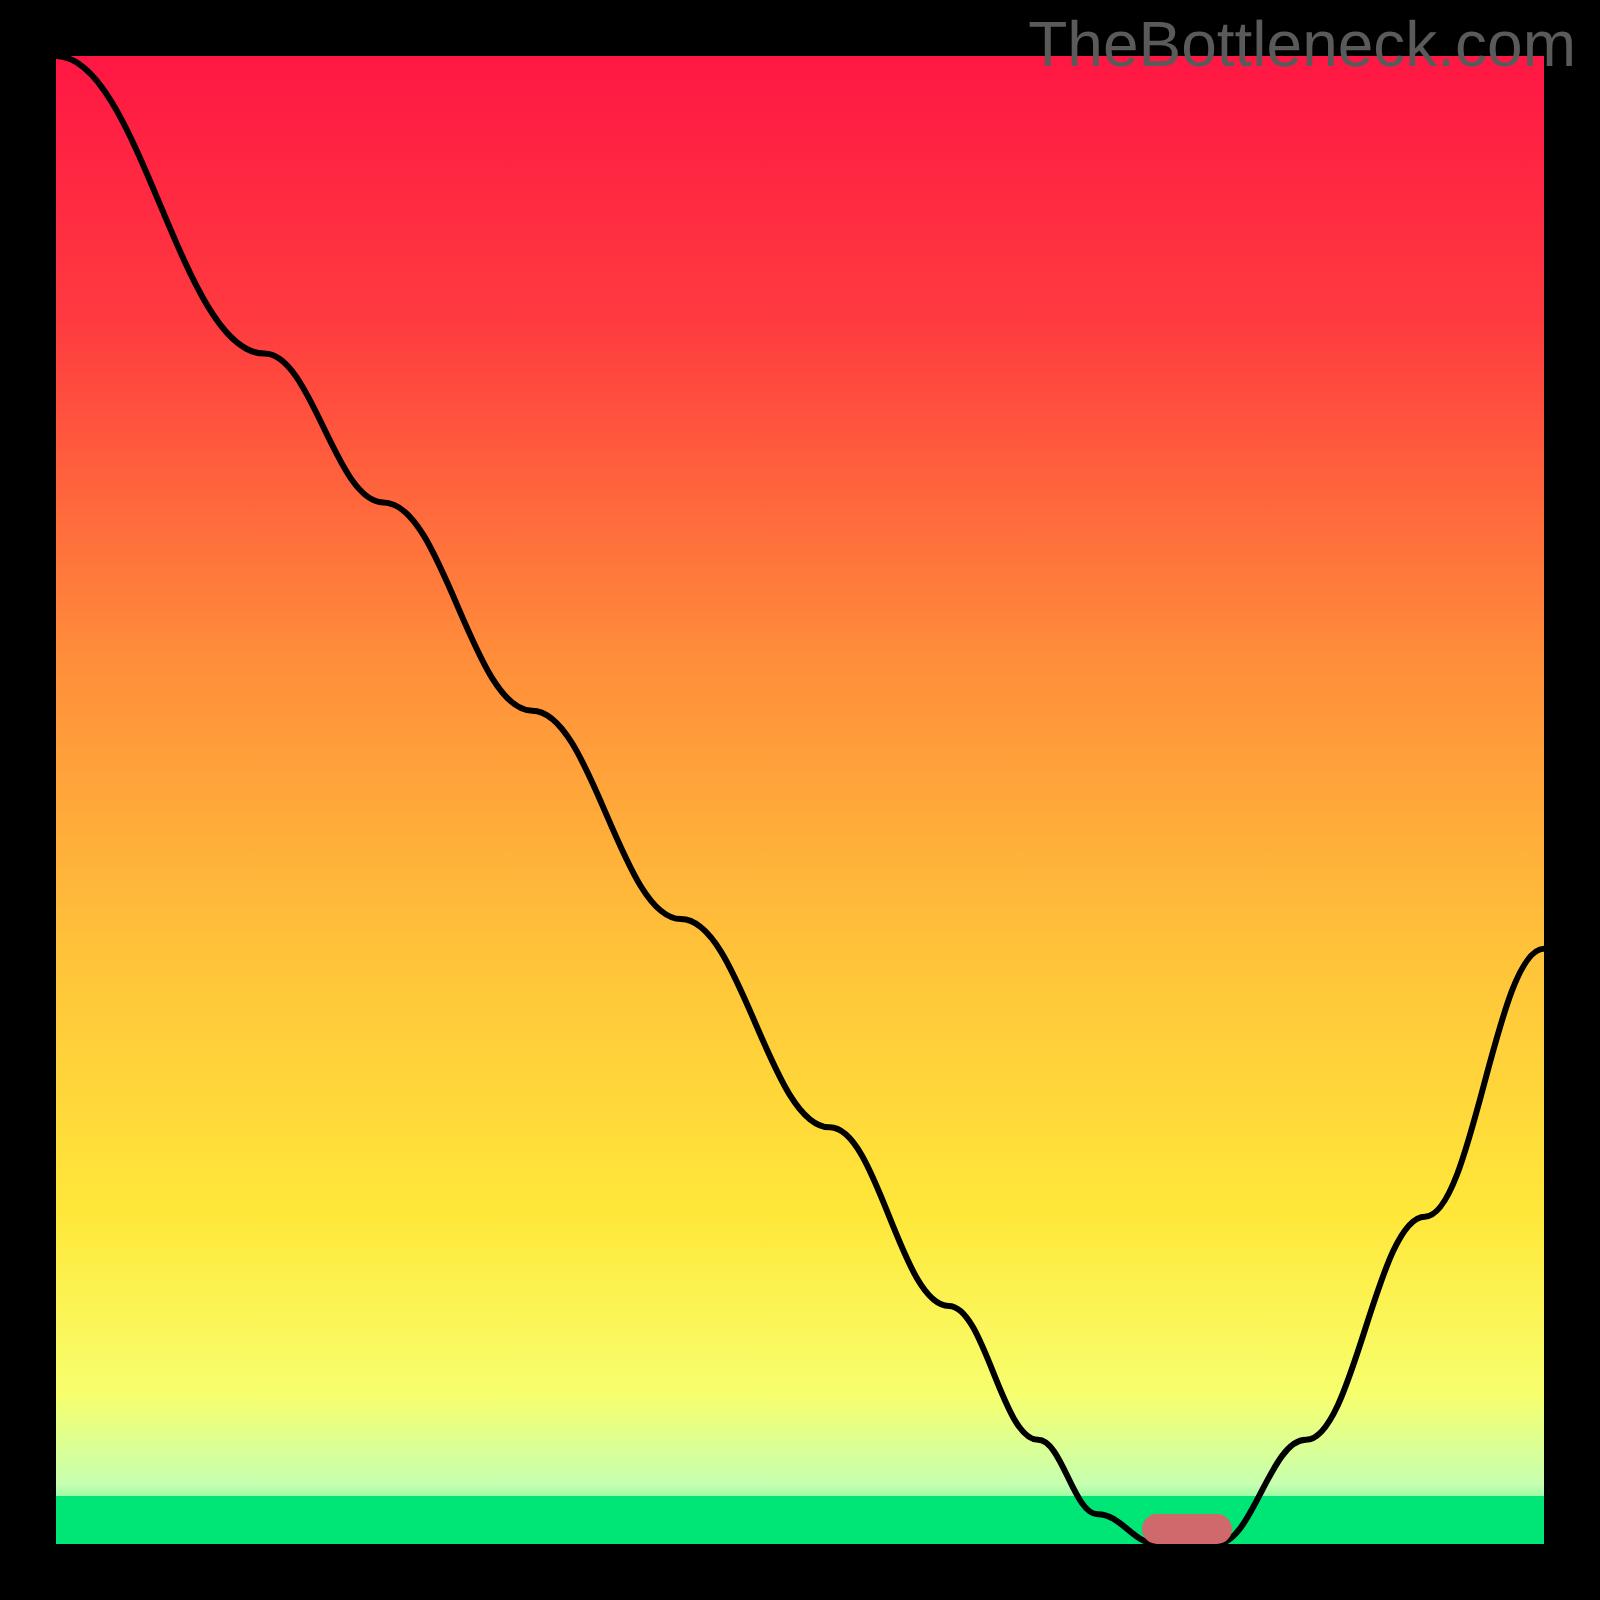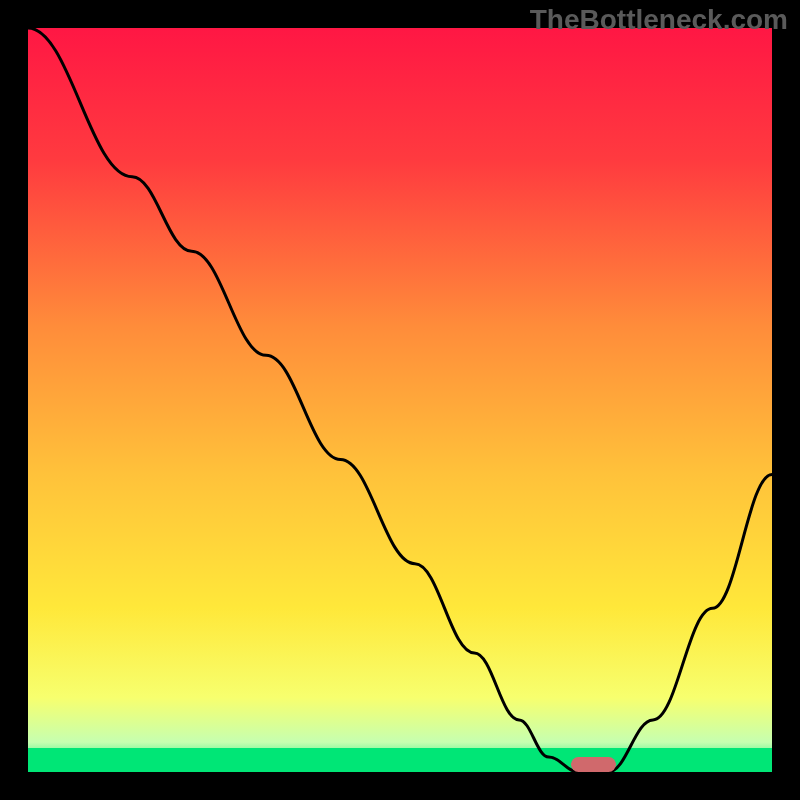--- a/index.html
+++ b/index.html
@@ -1,17 +1,17 @@
 <!DOCTYPE html>
 <html><head>
 <meta charset="utf-8">
 <style>
   * { margin: 0; padding: 0; box-sizing: border-box; }
   body { width: 800px; height: 800px; background: #000; position: relative; font-family: Arial, sans-serif; }
-  .watermark { position: absolute; top: 4px; right: 12px; color: #5a5a5a; font-size: 28px; font-weight: bold; z-index: 10; }
+  .watermark { position: absolute; top: 4px; right: 12px; color: #5a5a5a; font-size: 32px; font-weight: normal; z-index: 10; }
   .chart-area { position: absolute; left: 28px; top: 28px; width: 744px; height: 744px; }
   .gradient-bg { position: absolute; inset: 0; }
   .green-band { position: absolute; left: 0; right: 0; bottom: 0; }
   svg.curve { position: absolute; inset: 0; width: 100%; height: 100%; }
   .marker { position: absolute; background: #d0696c; border-radius: 8px; }
 </style>
 </head>
 <body>
 
 <div class="watermark">TheBottleneck.com</div>

